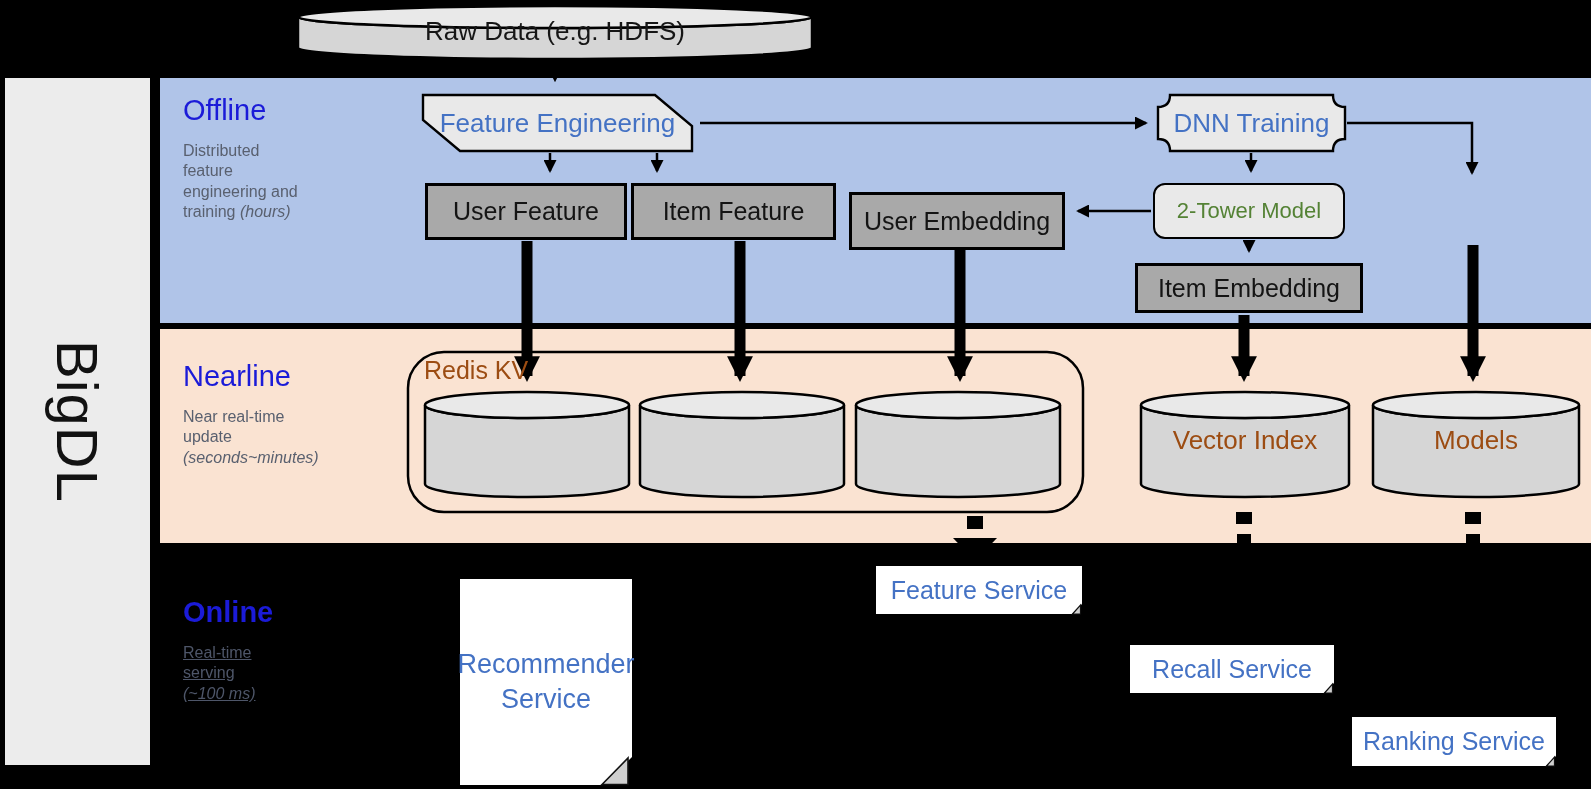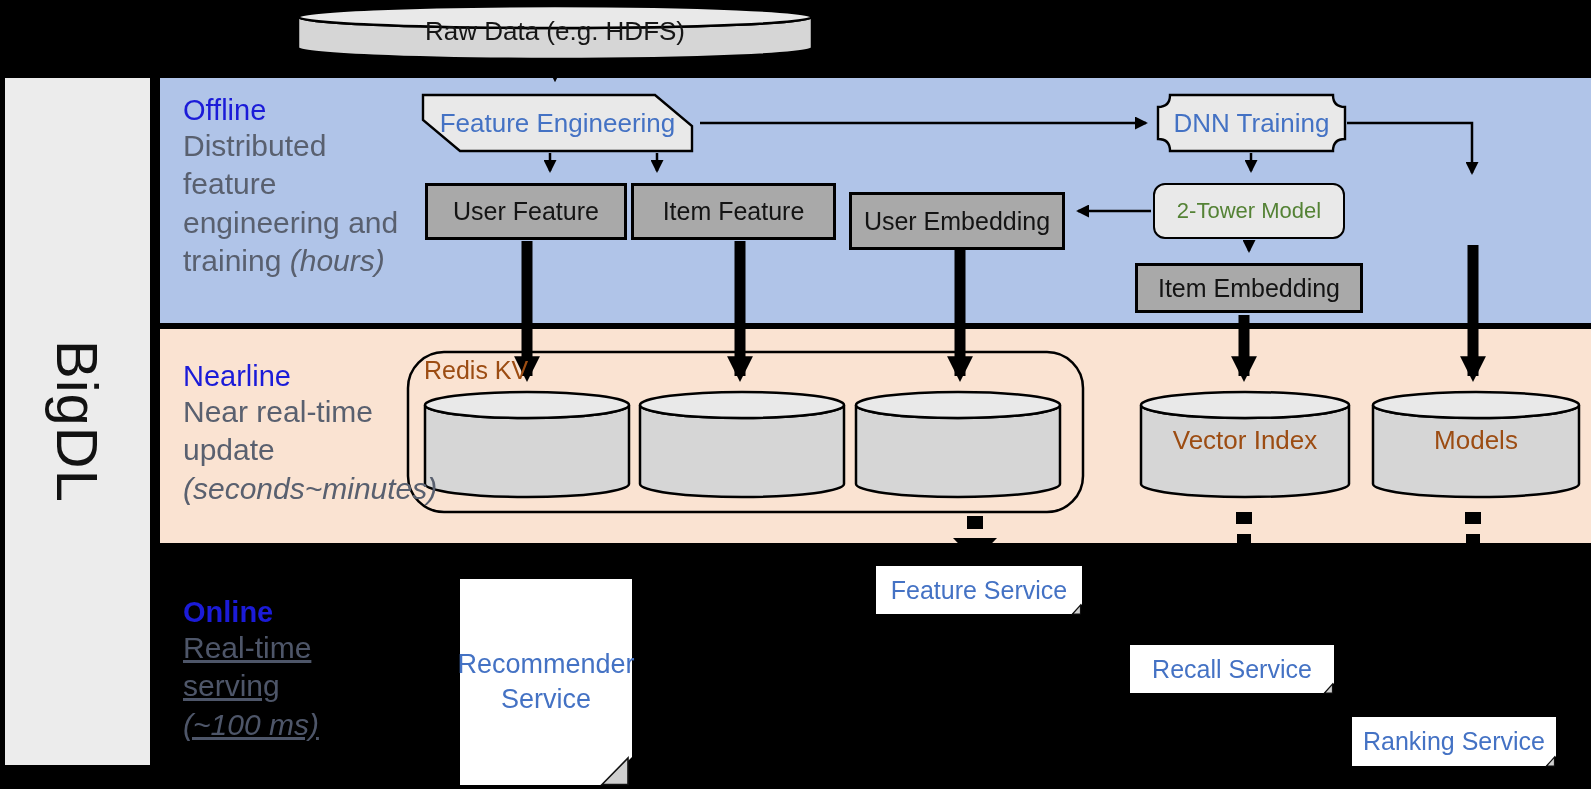--- a/index.html
+++ b/index.html
@@ -16,21 +16,21 @@
   .band.offline{top:78px;height:245px;background:var(--c-offline_band,#b0c4e8);}
   .band.nearline{top:329px;height:214px;background:var(--c-nearline_band,#fae3d2);}
   .band.online{top:545px;height:244px;background:transparent;}
 
   .band-group{position:absolute;z-index:3;}
   #offline-labels{left:183px;top:94px;}
   #nearline-labels{left:183px;top:360px;}
   #online-labels{left:183px;top:596px;}
   .band-label{font-size:29px;font-weight:500;color:var(--c-band_label,#1b1bd8);}
   #online-labels .band-label{font-weight:700;}
-  .band-sub{font-size:30px;line-height:1.28;color:var(--c-band_sub,#59606f);white-space:pre-line;}
+  .band-sub{margin-top:14px;font-size:16px;line-height:1.28;color:var(--c-band_sub,#59606f);white-space:pre-line;}
   #online-labels .band-sub{color:var(--c-band_sub_online,#4e5669);text-decoration:underline;}
   .subline{display:block;}
   .it{font-style:italic;}
 
   
   .overlay{position:absolute;left:0;top:0;z-index:1;}
 
   
   .node{position:absolute;z-index:2;display:flex;align-items:center;justify-content:center;
         text-align:left;box-sizing:border-box;}

